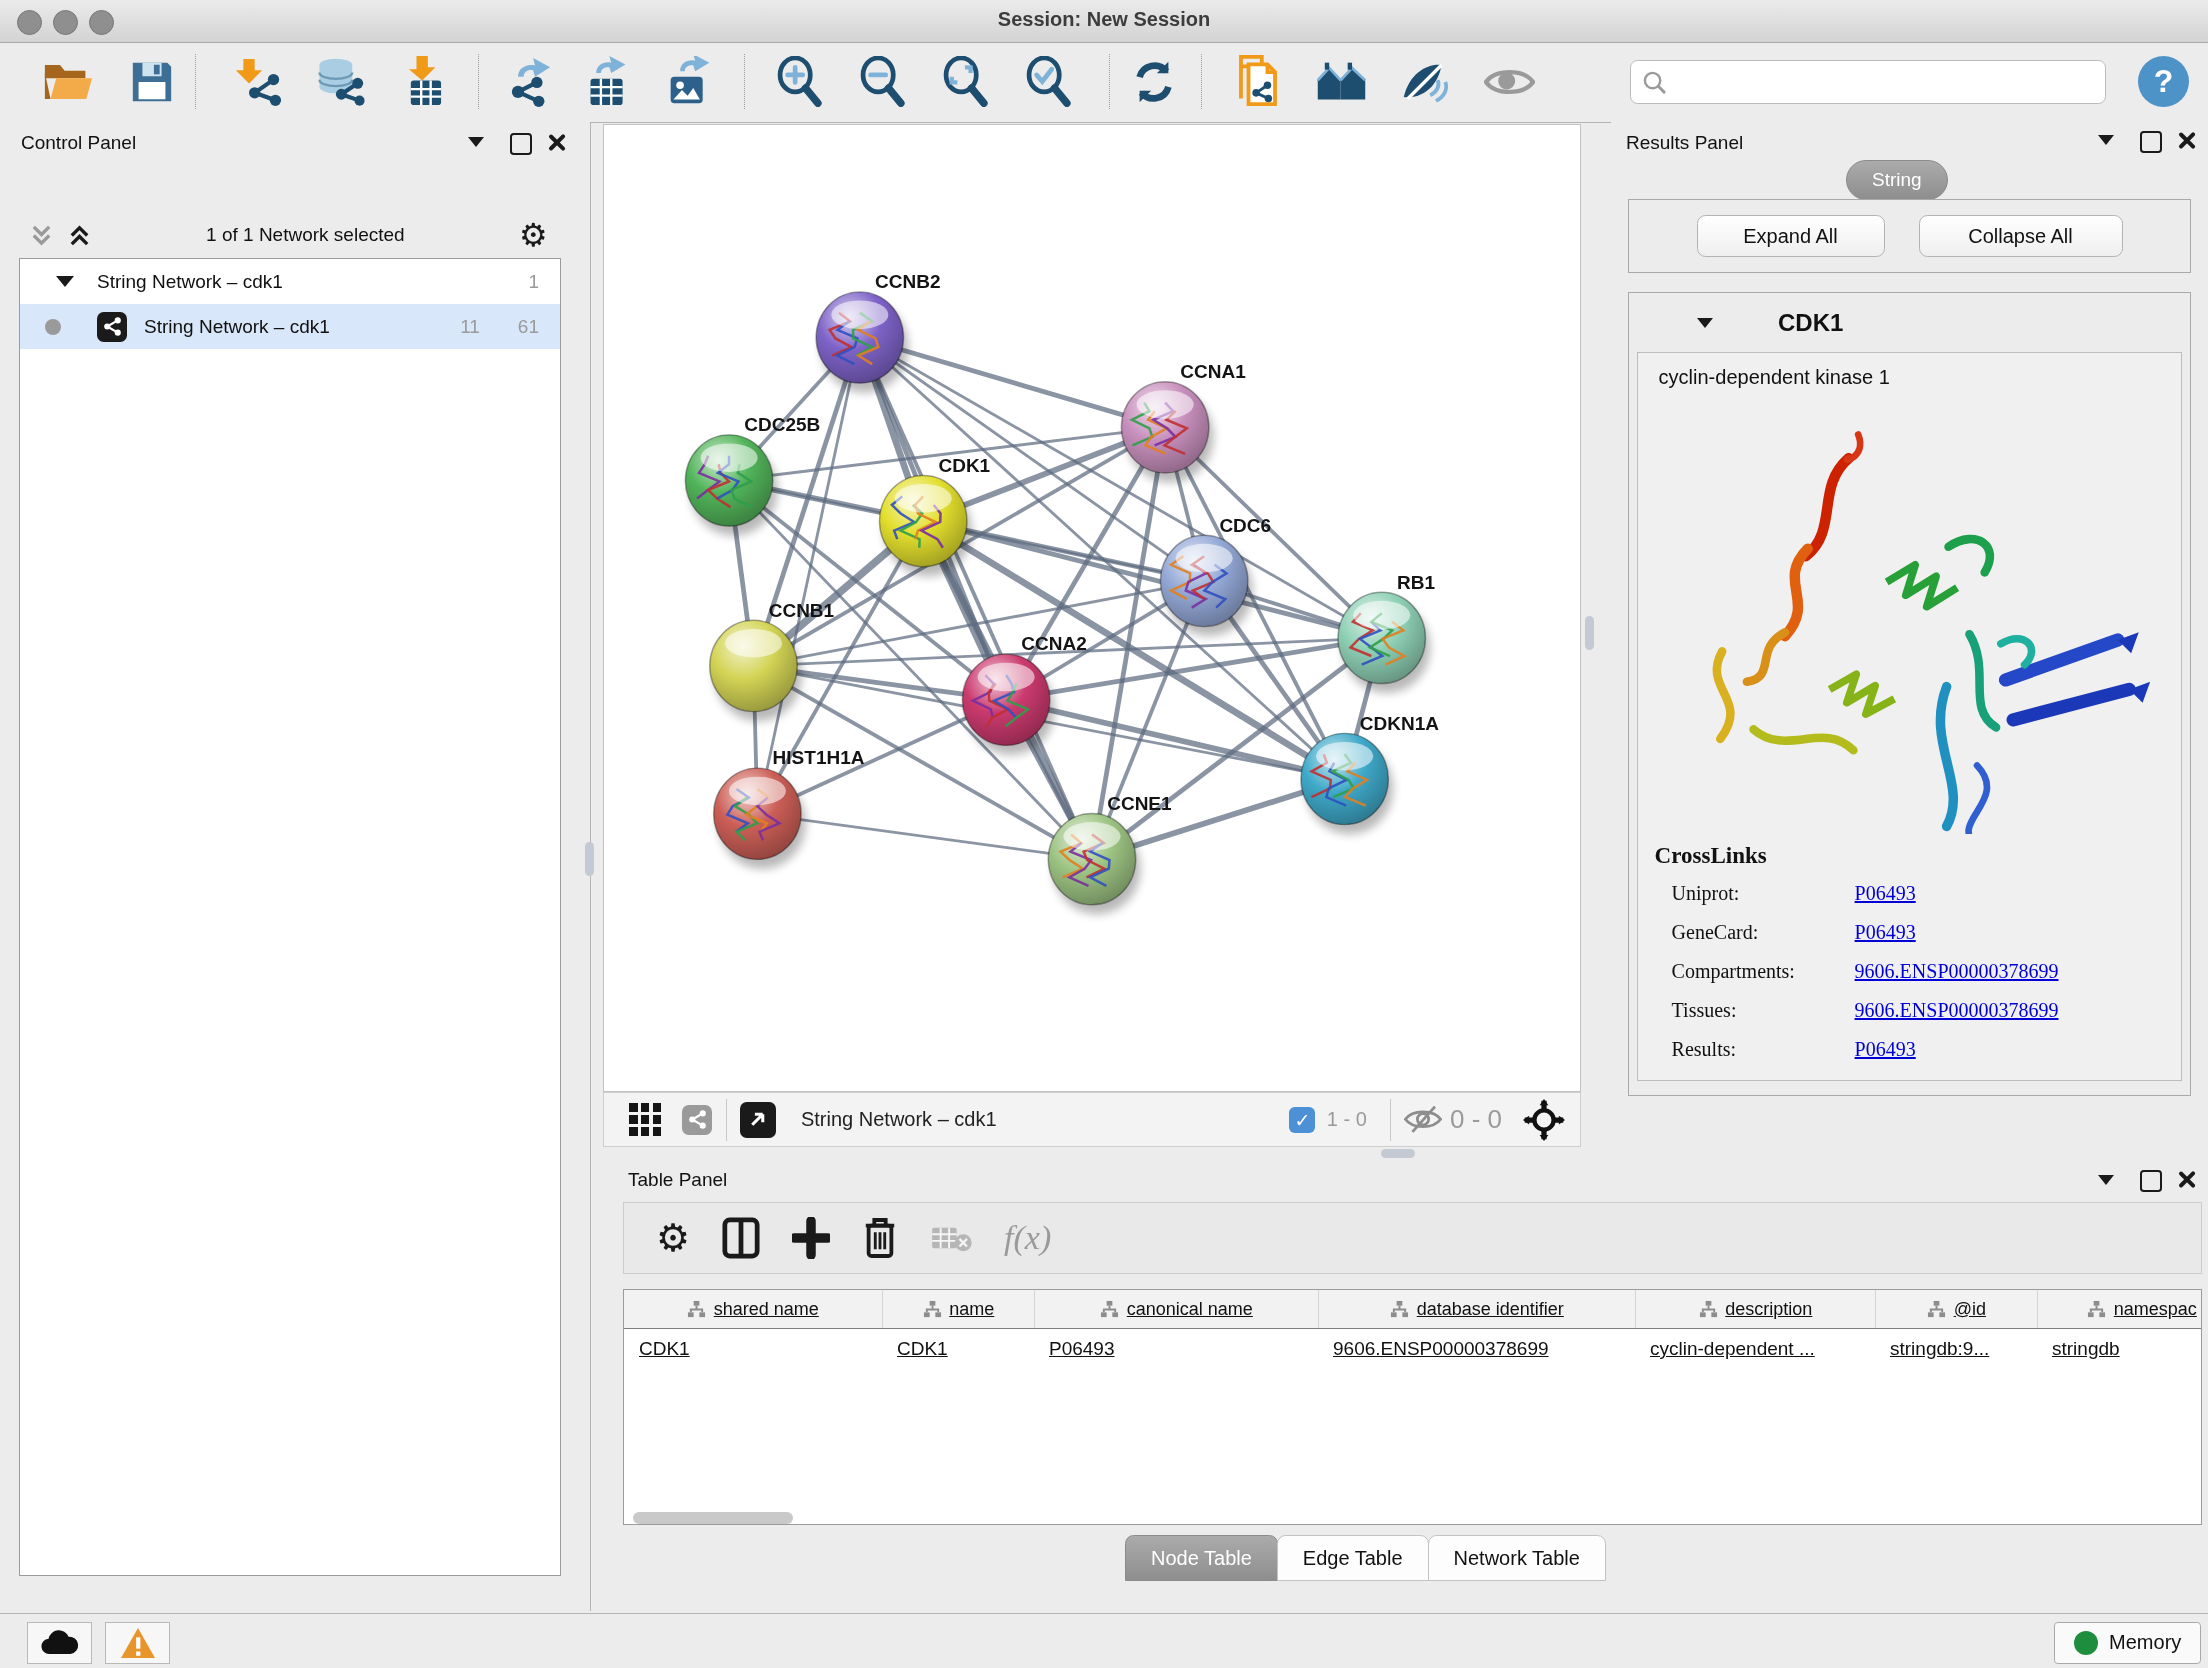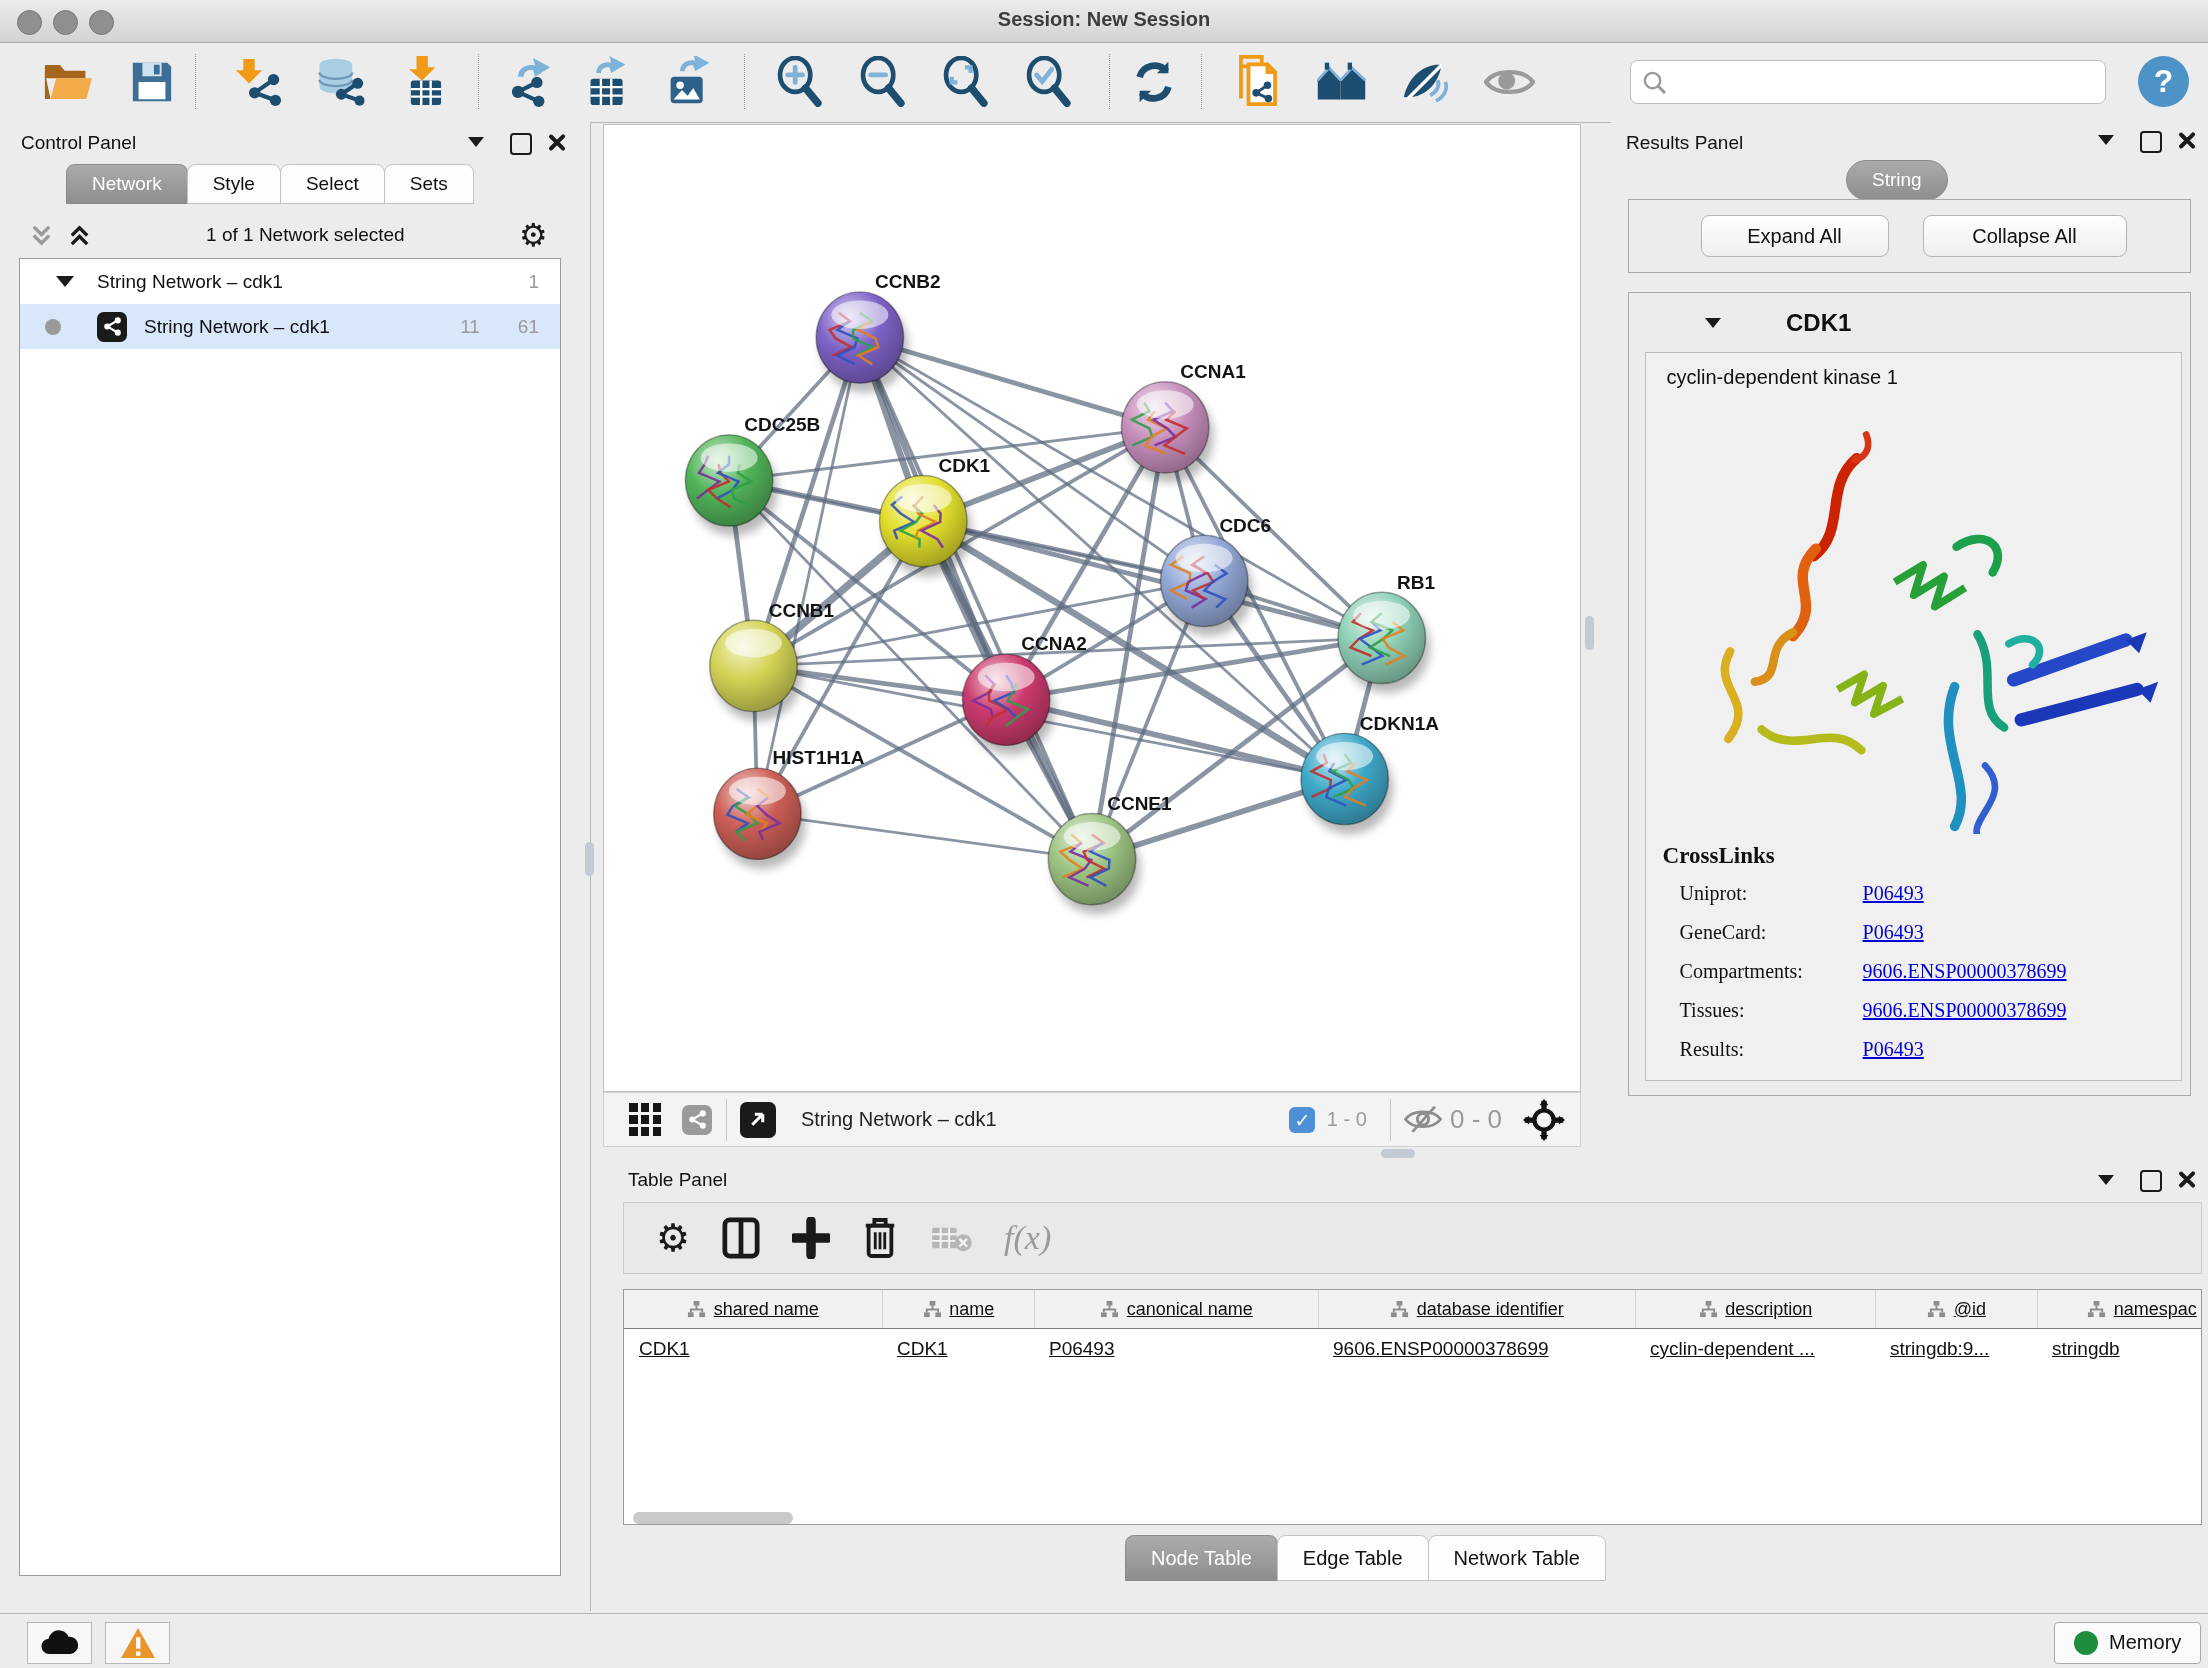--- a/index.html
+++ b/index.html
@@ -38,21 +38,21 @@
   #net-toolbar{left:603px;top:1092px;width:978px;height:55px;background:#f3f3f3;border:1px solid #cfcfcf;
                box-sizing:border-box;display:flex;align-items:center;}
   .nt-sep{width:0;height:42px;border-left:1px solid #c9c9c9;margin:0 13.3px;}
   .grid-ico{display:grid;grid-template-columns:repeat(3,8.6px);grid-gap:3.3px;}
   .grid-ico span{width:8.6px;height:8.6px;background:#151515;}
   .check-tile{width:26px;height:26px;border-radius:5.7px;background:#4d90d5;color:#fff;font-family:"DejaVu Sans",sans-serif;
               font-size:19px;display:flex;align-items:center;justify-content:center;}
   .splitter-dot{background:#c3cad4;border-radius:4.8px;}
   
   #results-panel{left:1611px;top:122px;width:597px;height:1039px;background:#ececec;}
-  .res-box{left:17px;width:563px;background:#ececec;border:1.9px solid #a9a9a9;box-sizing:border-box;padding-left:8px;}
+  .res-box{left:17px;width:563px;background:#ececec;border:1.9px solid #a9a9a9;box-sizing:border-box;}
   .btn{display:inline-flex;align-items:center;justify-content:center;height:40px;background:linear-gradient(#ffffff,#efefef);
        border:1px solid #b3b3b3;border-radius:8.6px;font-size:20px;color:#111;}
   #crosslinks-area{font-family:"Liberation Serif",serif;}
   .xl-row{display:flex;font-size:20px;margin-bottom:16px;}
   .xl-label{width:183px;color:#111;}
   .xl-link{color:#0000d6;text-decoration:underline;}
   
   #table-panel{left:603px;top:1158px;width:1605px;height:455px;background:#ececec;}
   #tp-toolbar{left:20px;top:44px;width:1579px;height:72px;background:#e9e9e9;border:1px solid #cdcdcd;
               box-sizing:border-box;display:flex;align-items:center;}
@@ -238,26 +238,20 @@
     <span>?</span>
   </div>
 </div>
 
 <div id="control-panel" class="abs">
   <div class="abs panel-title" style="left:21px;top:9.5px">Control Panel</div>
   <span class="abs tri-down" style="left:468px;top:15px"></span>
   <span class="abs float-ico" style="left:510px;top:10.5px"></span>
   <span class="abs x-icon" style="left:546px;top:9.5px"></span>
 
-  <div class="abs" style="left:67px;top:42px;display:flex;">
-    <span class="tab sel">Network</span>
-    <span class="tab">Style</span>
-    <span class="tab">Select</span>
-    <span class="tab">Sets</span>
-  </div>
 
   <div class="abs" style="left:19px;top:91px;width:540px;height:44px;display:flex;align-items:center;">
     <svg width="25" height="25" viewBox="0 0 26 26" style="margin-left:9.5px">
       <path d="M5 4l8 8 8-8M5 13l8 8 8-8" stroke="#9a9a9a" stroke-width="3.5" fill="none"></path>
     </svg>
     <svg width="25" height="25" viewBox="0 0 26 26" style="margin-left:13.3px">
       <path d="M5 22l8-8 8 8M5 13l8-8 8 8" stroke="#1a1a1a" stroke-width="3.5" fill="none"></path>
     </svg>
     <span style="flex:1;text-align:center;font-size:19px;">1 of 1 Network selected</span>
     <span class="gear" style="font-size:32px;color:#1a1a1a;margin-right:11.4px;">⚙</span>

